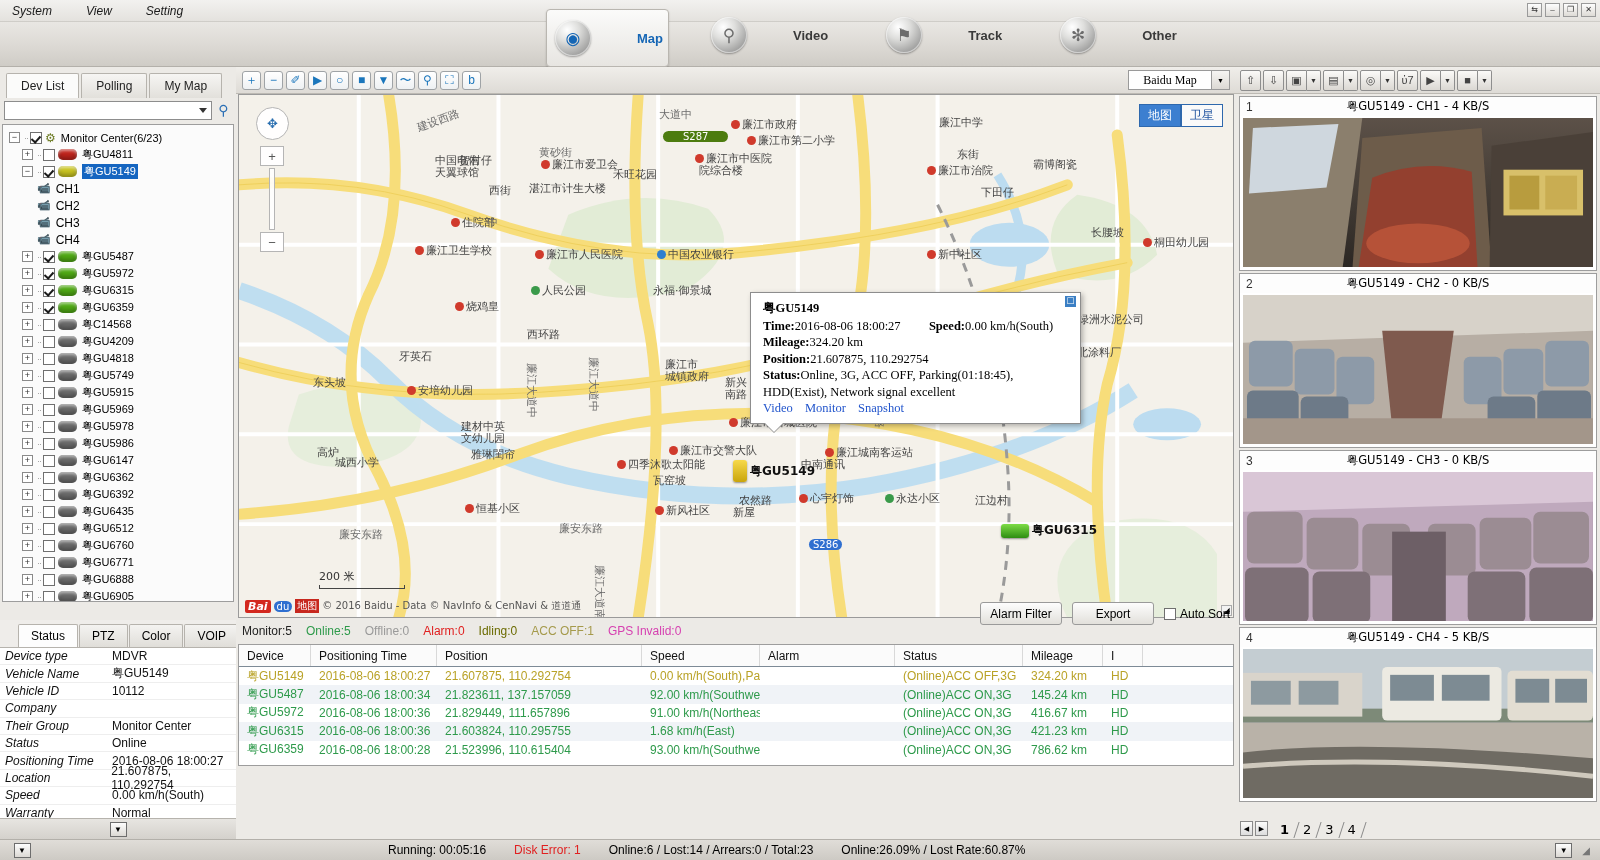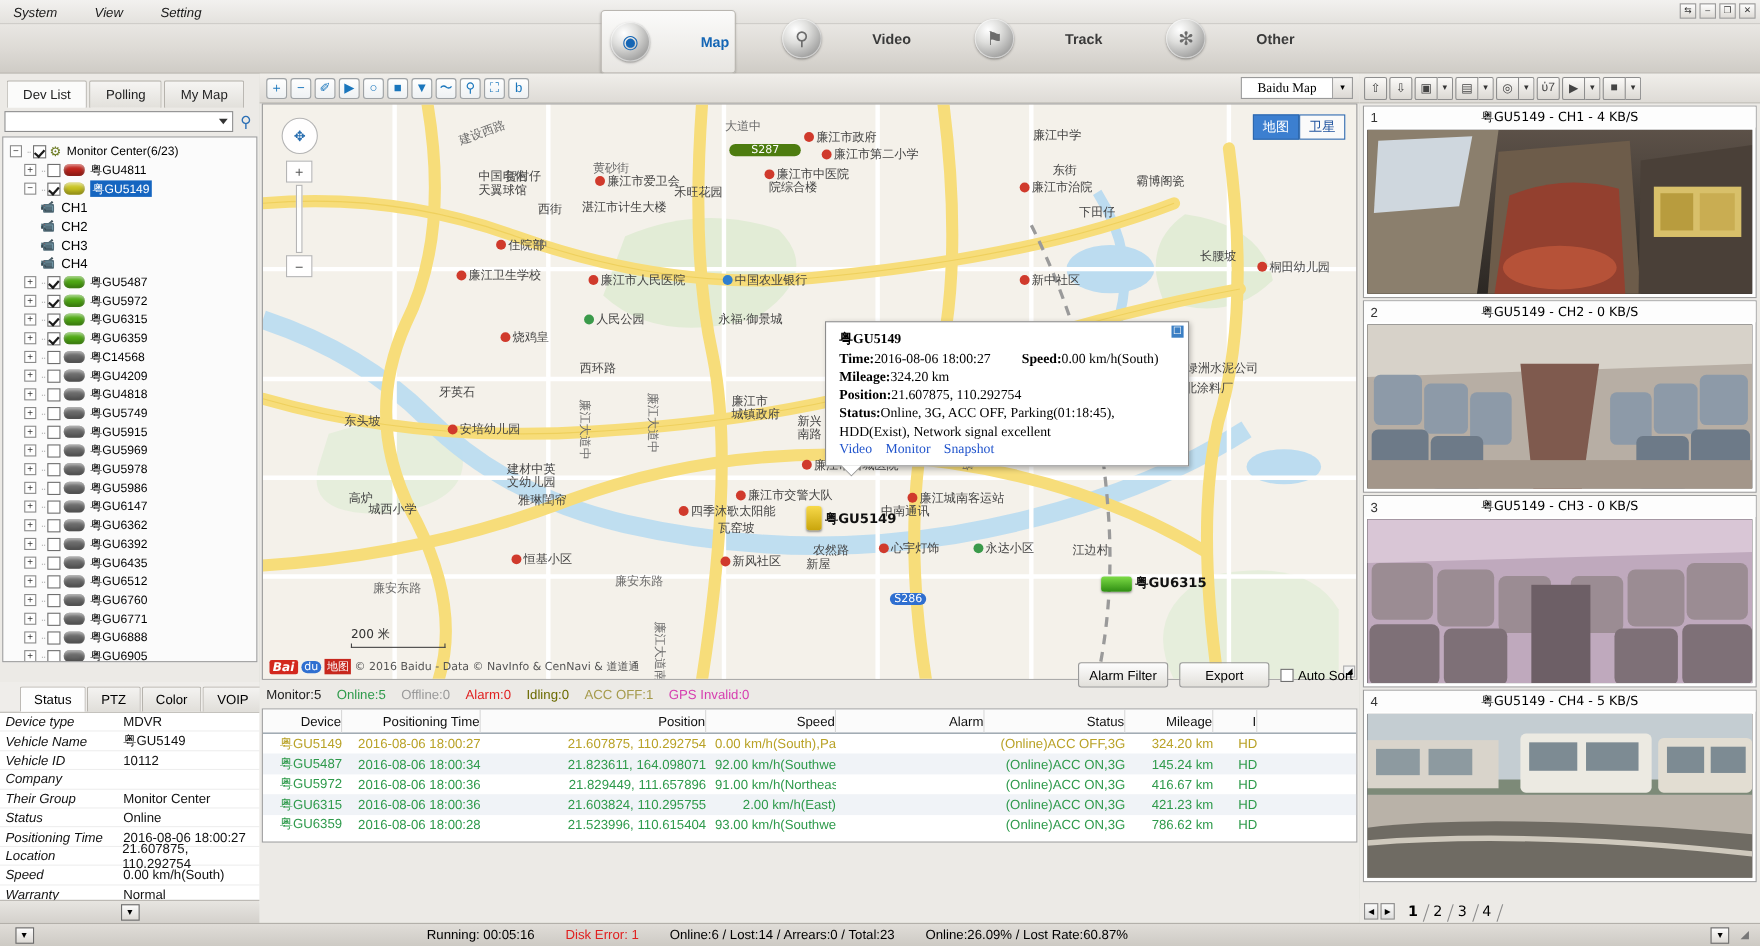--- a/index.html
+++ b/index.html
@@ -187,21 +187,21 @@
   .statsrow { height:26px; display:flex; align-items:center; padding:0 6px; gap:14px; font-size:12px; position:relative;}
   .st-mon{color:#222;} .st-on{color:#2e9a4b;} .st-off{color:#9a9a9a;} .st-al{color:#e02020;}
   .st-id{color:#6b6b00;} .st-acc{color:#a59a4b;} .st-gps{color:#d63fb0;}
   .btnsright { position:absolute; right:6px; top:-16px; display:flex; align-items:center; gap:10px;}
   .gbtn { width:82px;height:23px;border:1px solid #9a9a9a;border-radius:3px;
      background:linear-gradient(#fdfdfd,#e2e0db); font-size:12px; display:flex;align-items:center;justify-content:center;}
   .autosort { display:flex; align-items:center; gap:4px; font-size:12px;}
   .autosort .cbx{width:12px;height:12px;border:1px solid #6f6f6f;background:#fff;}
 
   
-  .table { margin:0 2px; border:1px solid #9d9d9d; background:#fff; height:122px; overflow:hidden;text-align:right;}
+  .table { margin:0 2px; border:1px solid #9d9d9d; background:#fff; height:122px; overflow:hidden;}
   .thead { display:flex; height:22px; background:#fbfbfb; border-bottom:1px solid #7d8a96; }
   .thead div { font-size:12px; padding:4px 0 0 8px; border-right:1px solid #d9d9d9; color:#111;}
   .trowd { display:flex; height:18.4px; font-size:12px; align-items:center;}
   .trowd:nth-child(even){ background:#f0f3f7; }
   .trowd div { padding-left:8px; overflow:hidden; white-space:nowrap; }
   .c-dev{width:72px;} .c-time{width:126px;} .c-pos{width:205px;} .c-spd{width:118px;}
   .c-alm{width:135px;} .c-sta{width:128px;} .c-mil{width:80px;} .c-ext{width:40px;}
   .g-amber{color:#b9a227;} .g-green{color:#2e9a4b;}
 
   
@@ -672,21 +672,21 @@
           <div class="poi" style="left:232px;top:352px">雅琳閨帘</div>
           <div class="poi" style="left:226px;top:406px"><span class="dot"></span>恒基小区</div>
           <div class="poi" style="left:416px;top:408px"><span class="dot"></span>新风社区</div>
           <div class="poi" style="left:494px;top:410px">新屋</div>
           <div class="poi" style="left:500px;top:398px">农然路</div>
           <div class="poi" style="left:414px;top:378px">瓦窑坡</div>
           <div class="poi" style="left:688px;top:68px"><span class="dot"></span>廉江市治院</div>
           <div class="poi" style="left:700px;top:20px">廉江中学</div>
           <div class="poi" style="left:852px;top:130px">长腰坡</div>
           <div class="poi" style="left:904px;top:140px"><span class="dot"></span>桐田幼儿园</div>
-          <div class="poi" style="left:828px;top:232px"><span class="dot"></span>绿洲水泥公司</div>
+          <div class="poi" style="left:828px;top:217px"><span class="dot"></span>绿洲水泥公司</div>
           <div class="poi" style="left:838px;top:250px">北涂料厂</div>
           <div class="poi" style="left:736px;top:398px">江边村</div>
           <div class="poi" style="left:718px;top:52px">东街</div>
           <div class="poi" style="left:742px;top:90px">下田仔</div>
           <div class="poi" style="left:794px;top:62px">霸博阁瓷</div>
           <div class="poi" style="left:688px;top:152px"><span class="dot"></span>新中社区</div>
           <div class="roadlbl" style="left:176px;top:26px;transform:rotate(-20deg);transform-origin:0 0;">建设西路</div>
           <div class="roadlbl" style="left:300px;top:18px;transform:rotate(0deg);transform-origin:0 0;margin-top:32px;">黄砂街</div>
           <div class="roadlbl" style="left:420px;top:12px;transform:rotate(0deg);transform-origin:0 0;">大道中</div>
           <div class="roadlbl" style="left:248px;top:120px;transform:rotate(0deg);transform-origin:0 0;">中</div>
@@ -802,42 +802,42 @@
             <div class="c-pos">21.607875, 110.292754</div>
             <div class="c-spd">0.00 km/h(South),Park</div>
             <div class="c-alm"></div>
             <div class="c-sta">(Online)ACC OFF,3G</div>
             <div class="c-mil">324.20 km</div>
             <div class="c-ext">HD</div>
           </div>
           <div class="trowd g-green">
             <div class="c-dev">粤GU5487</div>
             <div class="c-time">2016-08-06 18:00:34</div>
-            <div class="c-pos">21.823611, 164.098071</div>
+            <div class="c-pos">21.823611, 137.157059</div>
             <div class="c-spd">92.00 km/h(Southwest</div>
             <div class="c-alm"></div>
             <div class="c-sta">(Online)ACC ON,3G</div>
             <div class="c-mil">145.24 km</div>
             <div class="c-ext">HD</div>
           </div>
           <div class="trowd g-green">
             <div class="c-dev">粤GU5972</div>
             <div class="c-time">2016-08-06 18:00:36</div>
             <div class="c-pos">21.829449, 111.657896</div>
             <div class="c-spd">91.00 km/h(Northeast</div>
             <div class="c-alm"></div>
             <div class="c-sta">(Online)ACC ON,3G</div>
             <div class="c-mil">416.67 km</div>
             <div class="c-ext">HD</div>
           </div>
           <div class="trowd g-green">
             <div class="c-dev">粤GU6315</div>
             <div class="c-time">2016-08-06 18:00:36</div>
             <div class="c-pos">21.603824, 110.295755</div>
-            <div class="c-spd">2.00 km/h(East)</div>
+            <div class="c-spd">1.68 km/h(East)</div>
             <div class="c-alm"></div>
             <div class="c-sta">(Online)ACC ON,3G</div>
             <div class="c-mil">421.23 km</div>
             <div class="c-ext">HD</div>
           </div>
           <div class="trowd g-green">
             <div class="c-dev">粤GU6359</div>
             <div class="c-time">2016-08-06 18:00:28</div>
             <div class="c-pos">21.523996, 110.615404</div>
             <div class="c-spd">93.00 km/h(Southwest</div>

